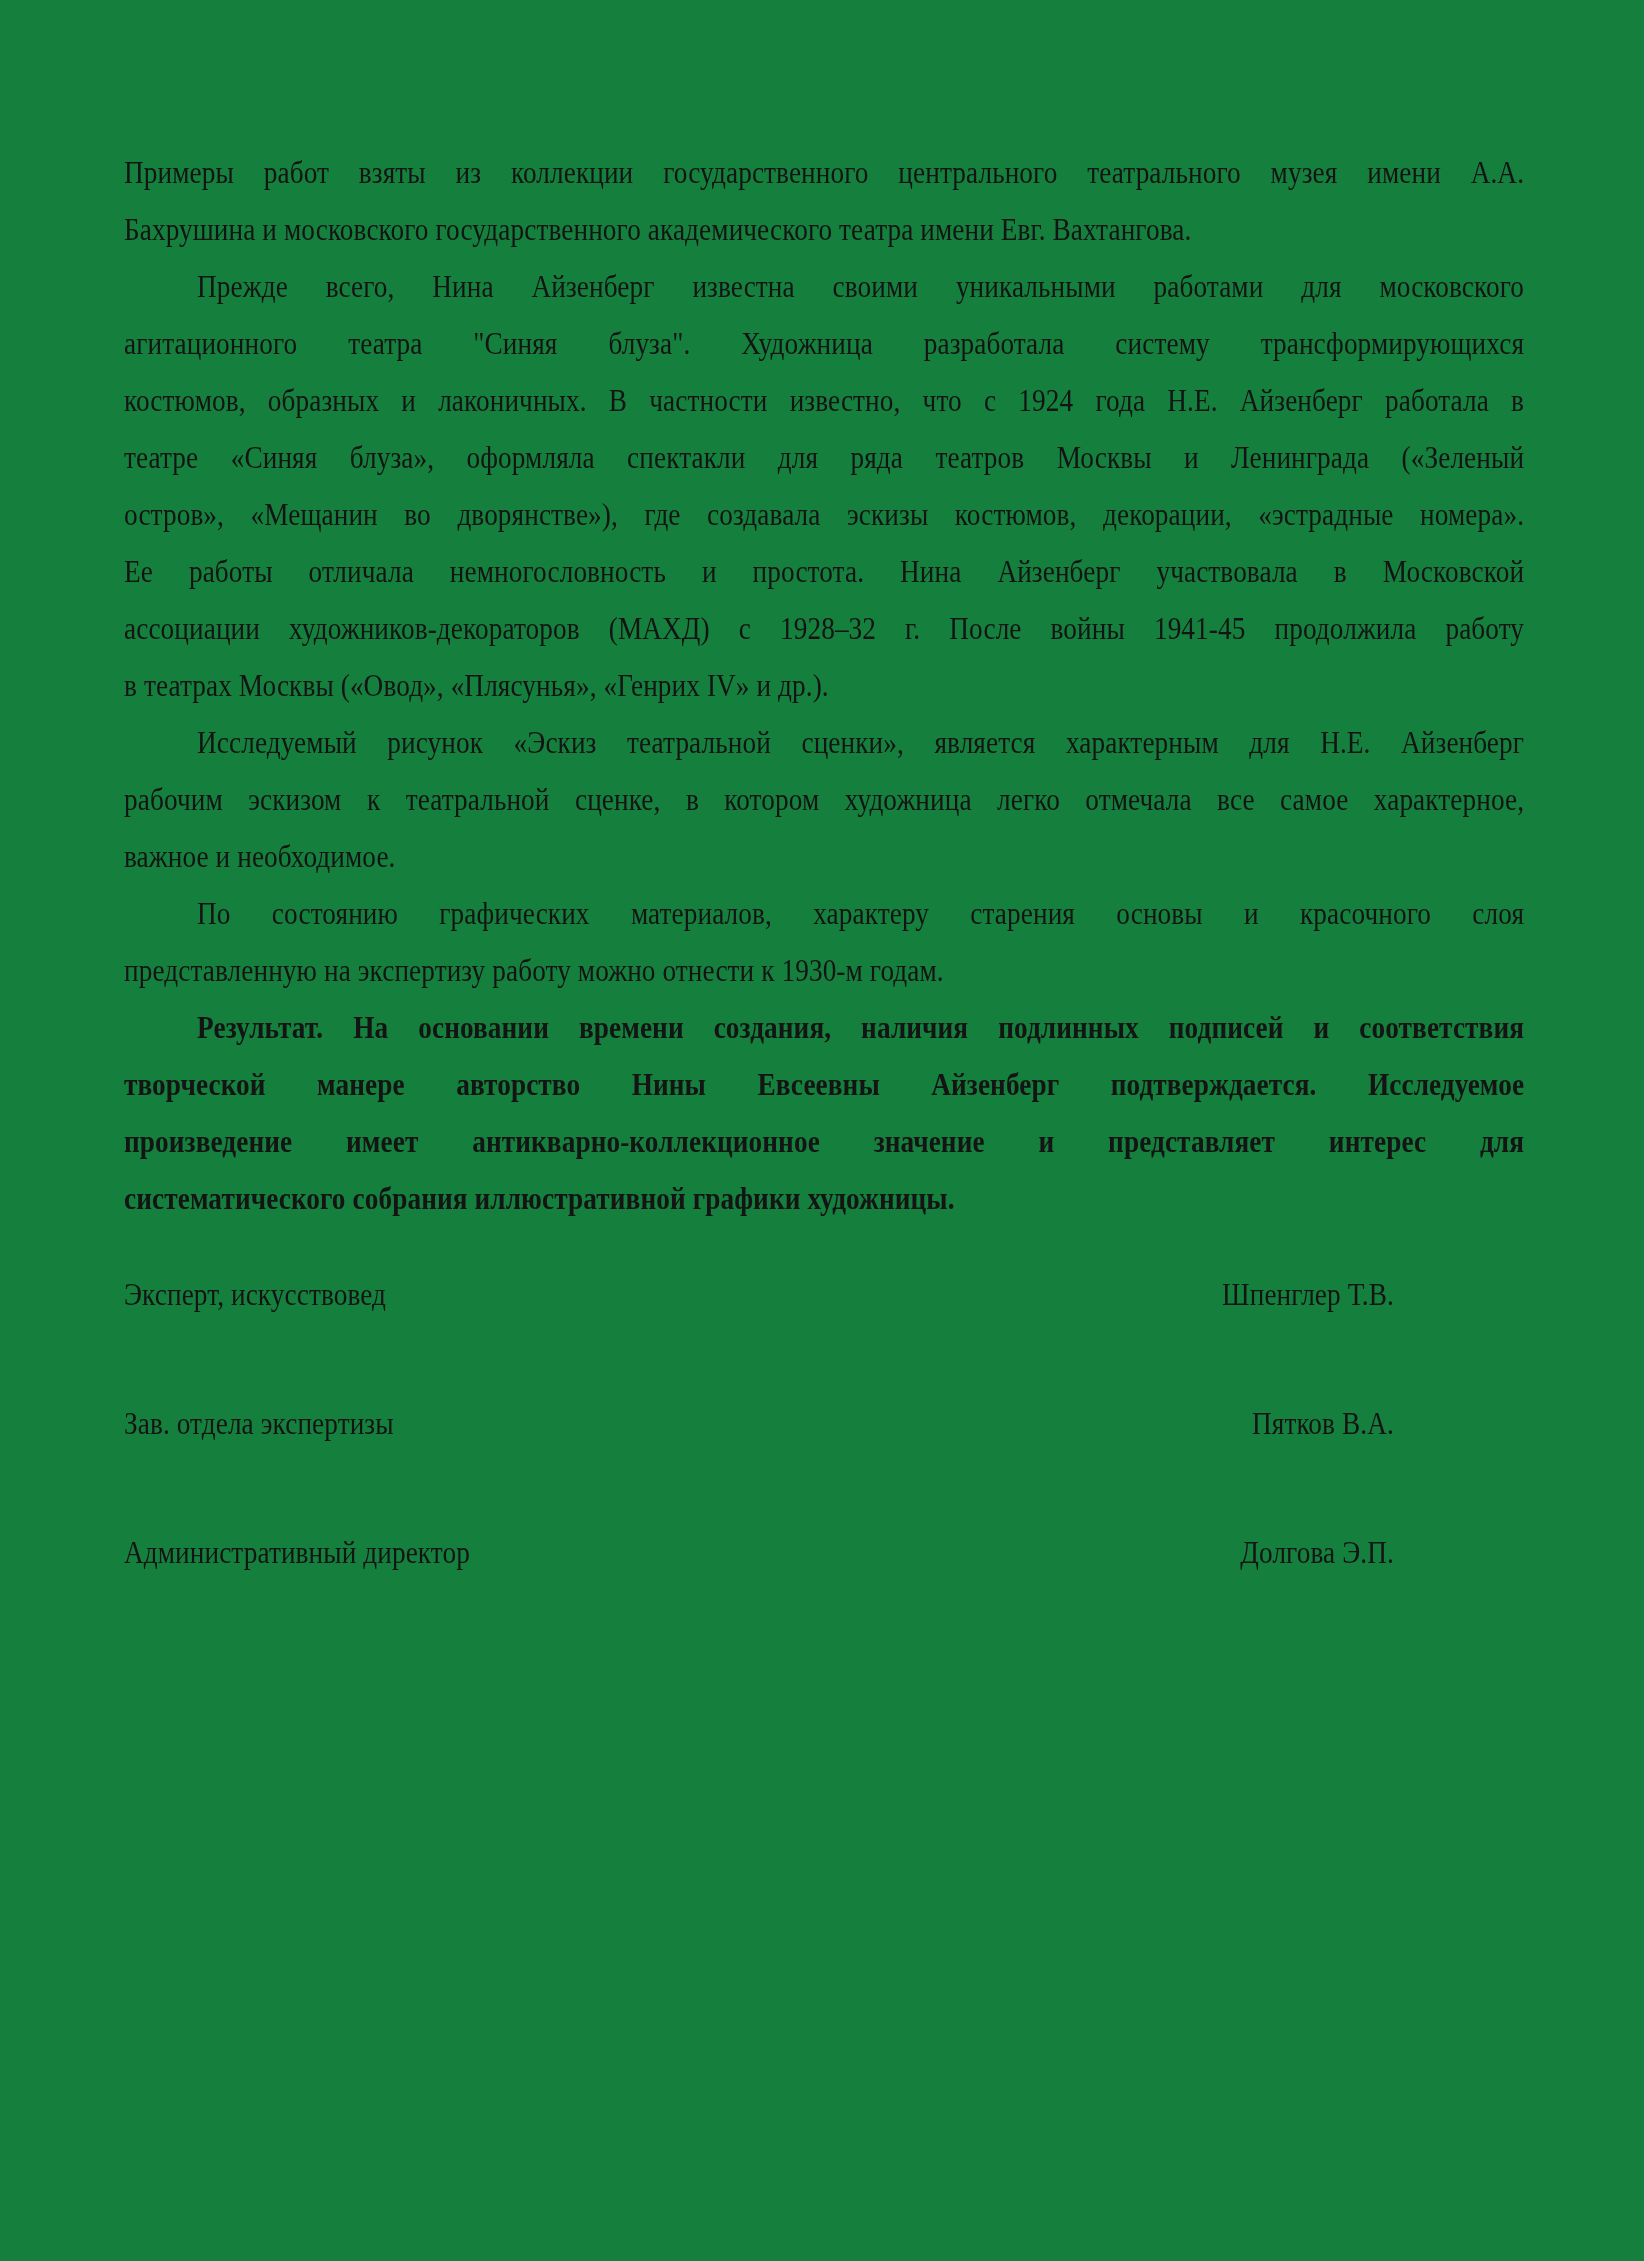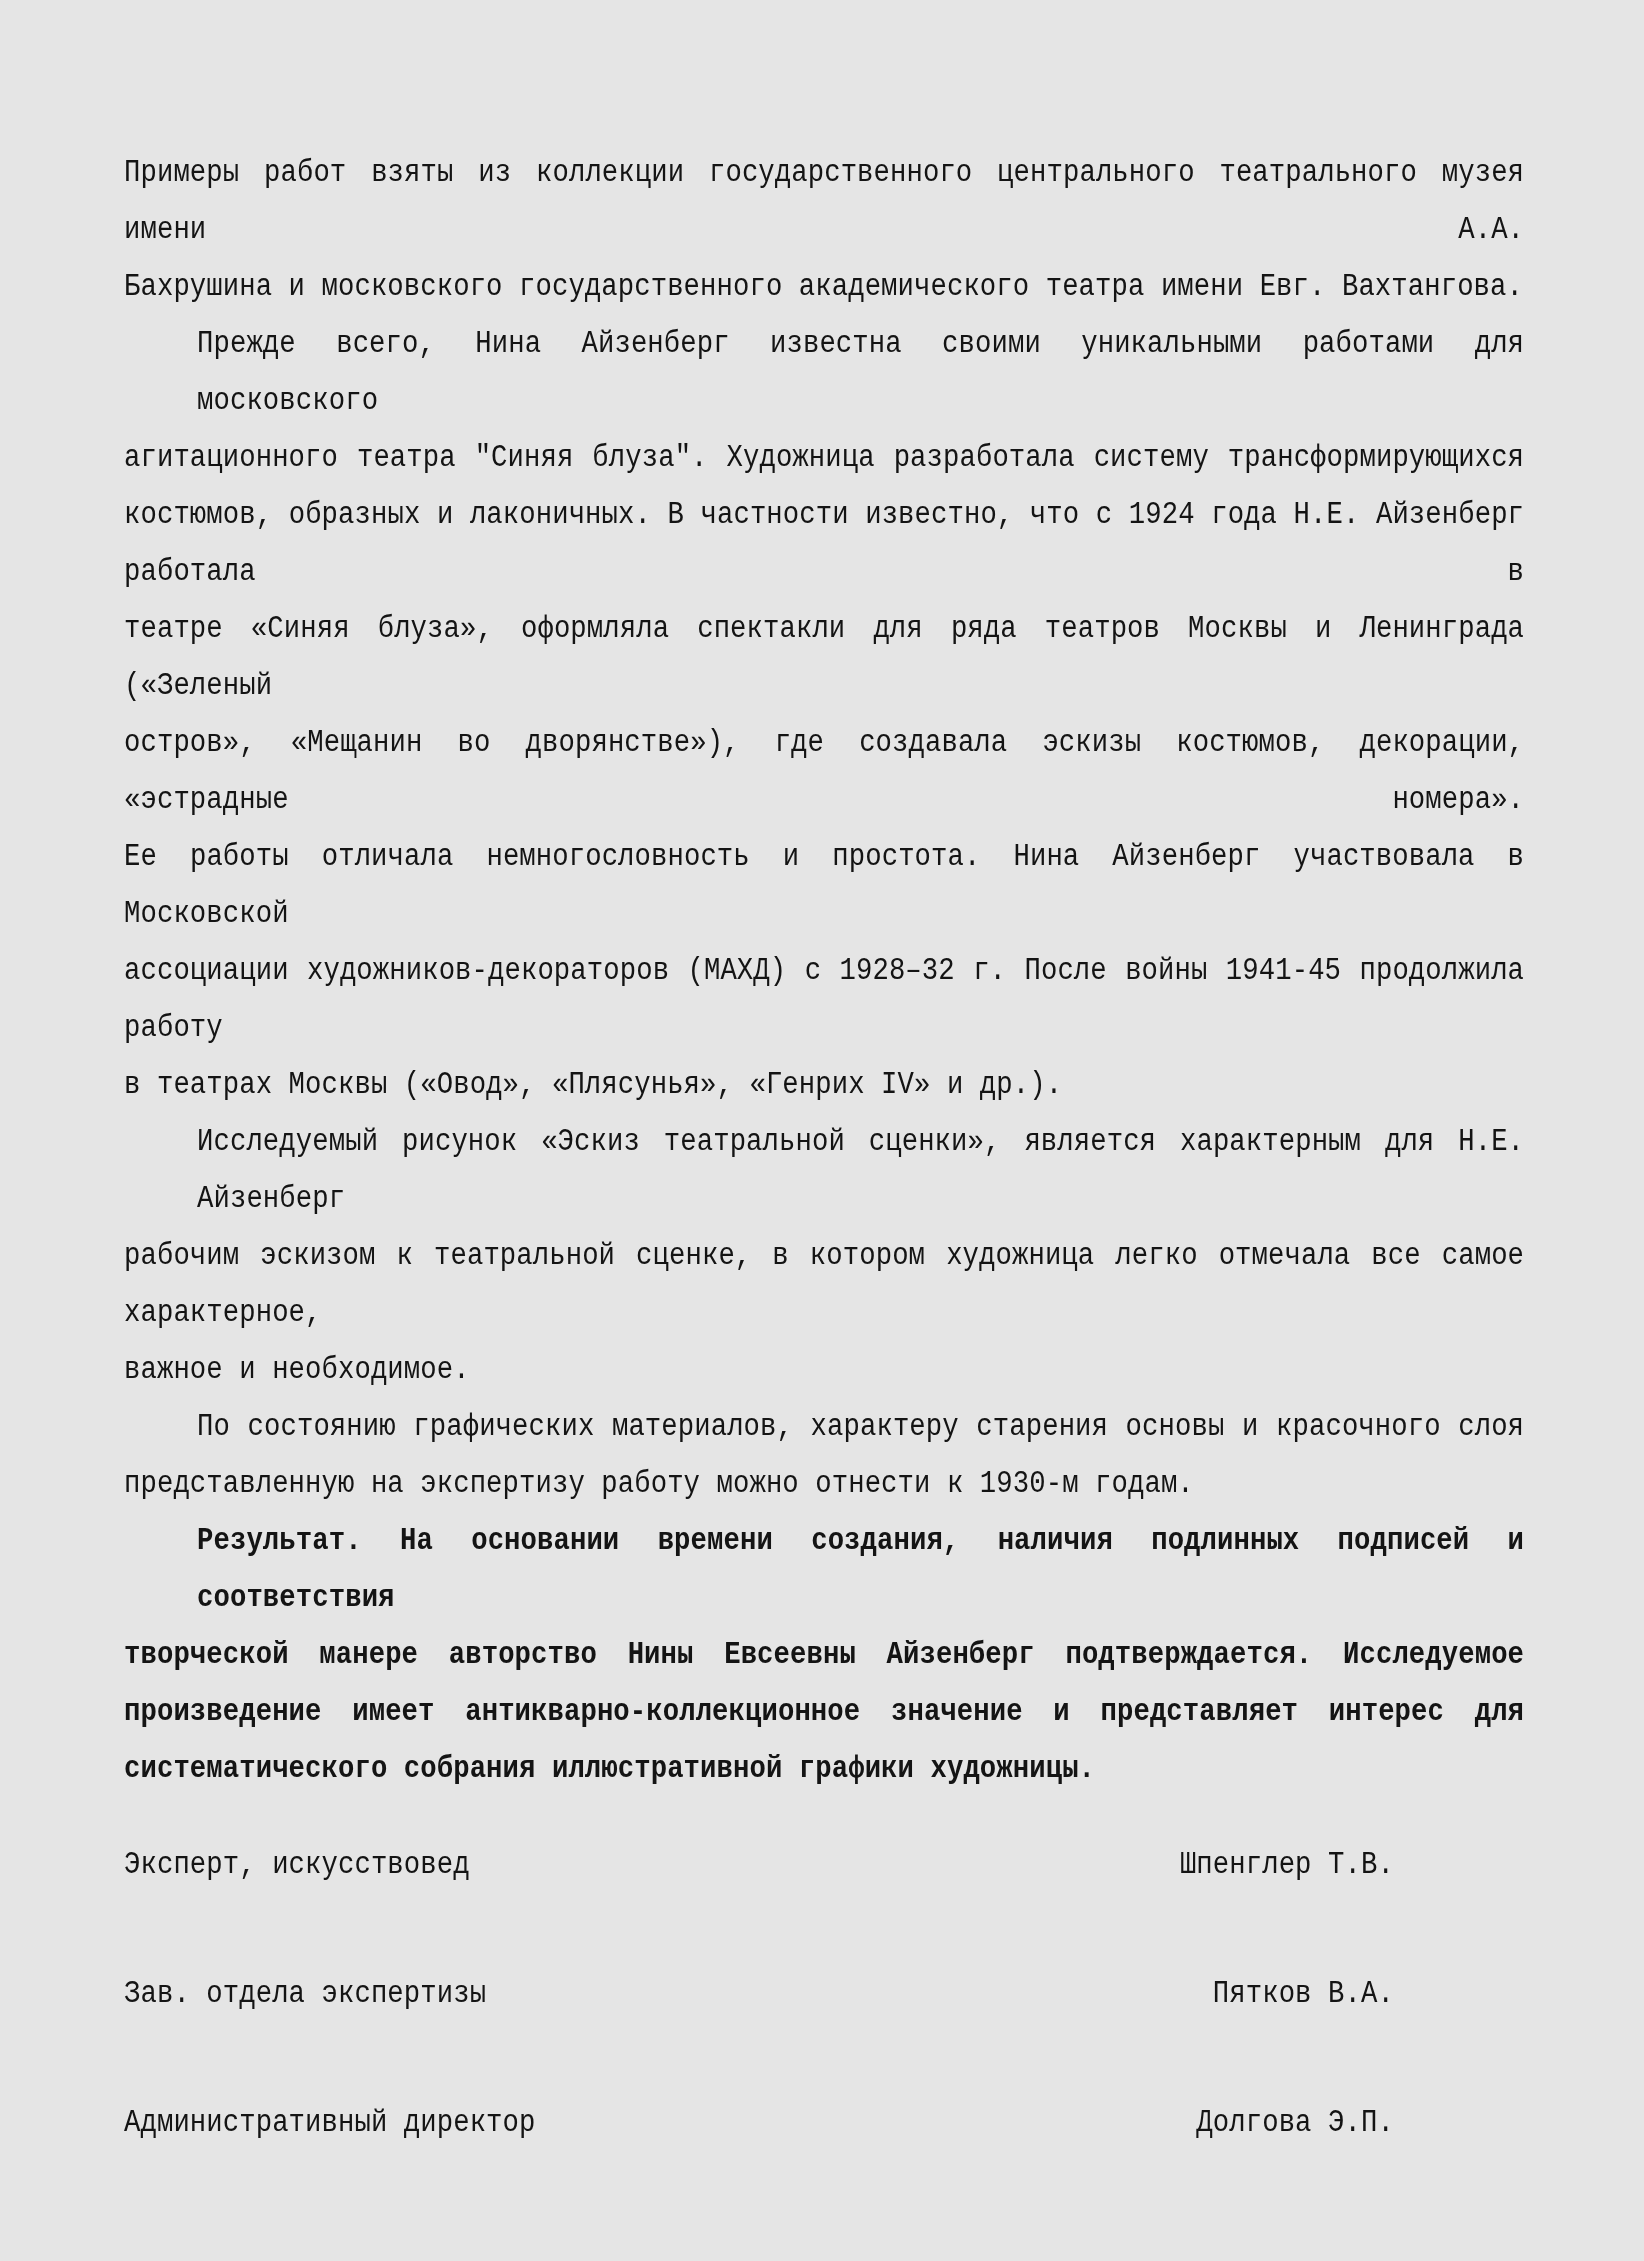--- a/index.html
+++ b/index.html
@@ -11,22 +11,21 @@
     height: 2261px;
     position: relative;
     background: #fdfdfc;
     font-family: "Liberation Serif", "DejaVu Serif", serif;
     color: #141414;
     overflow: hidden;
   }
   .scan-page {
     position: absolute;
     inset: 0;
-    background: #e5e5e5;
-    font-family: Liberation Mono, monospace;
+    background: #15803d;
   }
   .doc-content {
     position: absolute;
     left: 124px;
     top: 144px;
     width: 1591px;
     transform: scaleX(0.88);
     transform-origin: 0 0;
     font-size: 31px;
     line-height: 57px;

